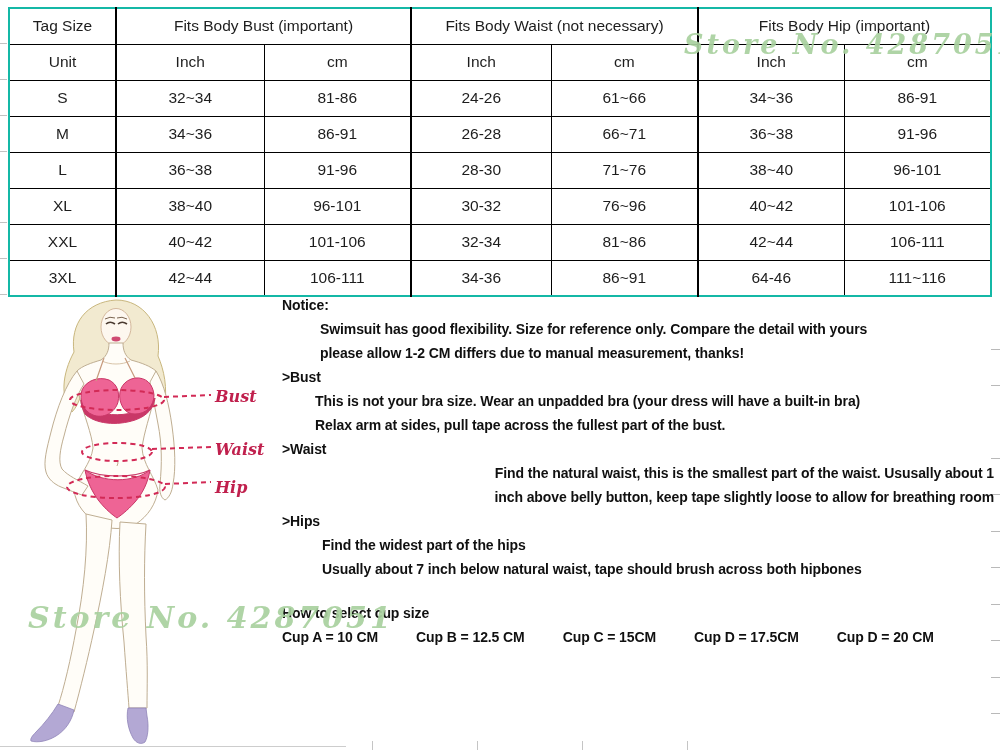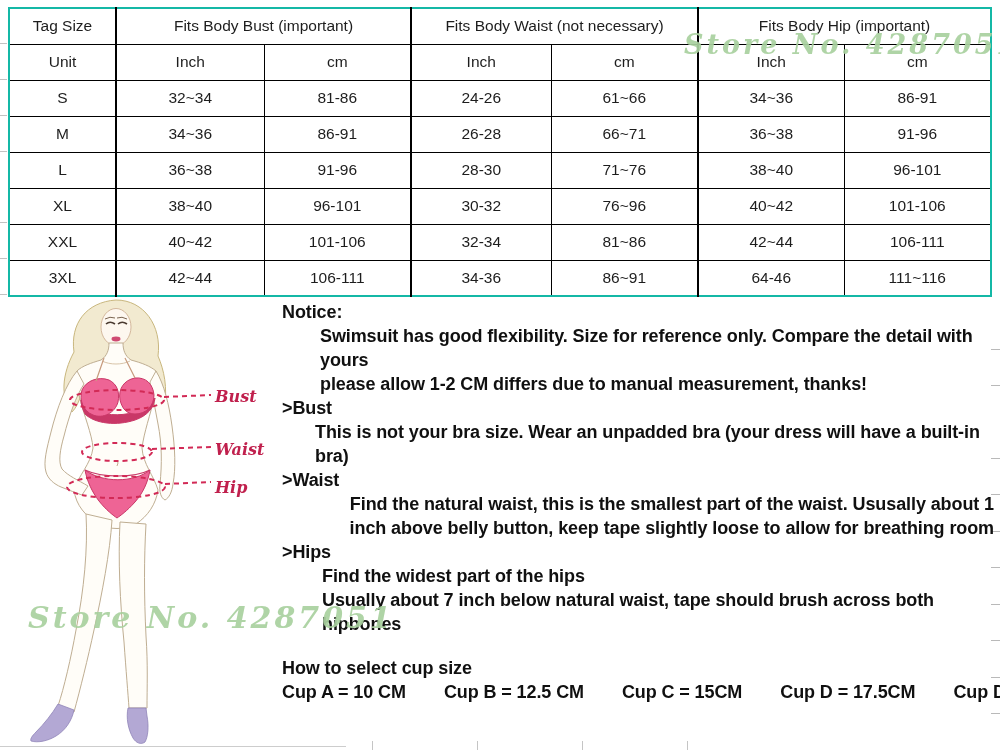--- a/index.html
+++ b/index.html
@@ -24,22 +24,22 @@
   .watermark{
     position:absolute;z-index:5;color:var(--watermark-green,#a9d19f);
     font-family:"DejaVu Serif",serif;font-style:italic;font-weight:bold;
     letter-spacing:3px;white-space:nowrap;opacity:.92;
   }
   .wm-top{left:684px;top:29px;font-size:27px;}
   .wm-bottom{left:28px;top:600px;font-size:30px;}
 
   
   .textblock{
-    position:absolute;left:282px;top:300px;width:712px;z-index:2;
-    font-size:18px;line-height:24px;color:#101010;font-weight:bold;
+    position:absolute;left:282px;top:293px;width:712px;z-index:2;
+    font-size:14px;line-height:24px;color:#101010;font-weight:bold;
     letter-spacing:-0.1px;
   }
   .textblock .h{font-weight:bold;}
   .i38{padding-left:38px;}
   .i33{padding-left:33px;}
   .i36{padding-left:36px;text-align:right;}
   .i40{padding-left:40px;}
   .gap22{margin-top:22px;}
   .gap20{margin-top:20px;}
   .cupline{display:flex;gap:38px;white-space:nowrap;}
@@ -210,20 +210,21 @@
     </svg>
   </div>
 
   <div class="textblock">
     <div class="h">Notice:</div>
     <div class="i38">Swimsuit has good flexibility. Size for reference only. Compare the detail with yours</div>
     <div class="i38">please allow 1-2 CM differs due to manual measurement, thanks!</div>
 
     <div class="h">&gt;Bust</div>
     <div class="i33">This is not your bra size. Wear an unpadded bra (your dress will have a built-in bra)</div>
+    <div class="i33">Relax arm at sides, pull tape across the fullest part of the bust.</div>
     <div class="h">&gt;Waist</div>
     <div class="i36">Find the natural waist, this is the smallest part of the waist. Ususally about 1</div>
     <div class="i36">inch above belly button, keep tape slightly loose to allow for breathing room</div>
     <div class="h">&gt;Hips</div>
     <div class="i40">Find the widest part of the hips</div>
     <div class="i40">Usually about 7 inch below natural waist, tape should brush across both hipbones</div>
 
     <div class="h gap20">How to select cup size</div>
     <div class="cupline h">
       <span>Cup A = 10 CM</span>

